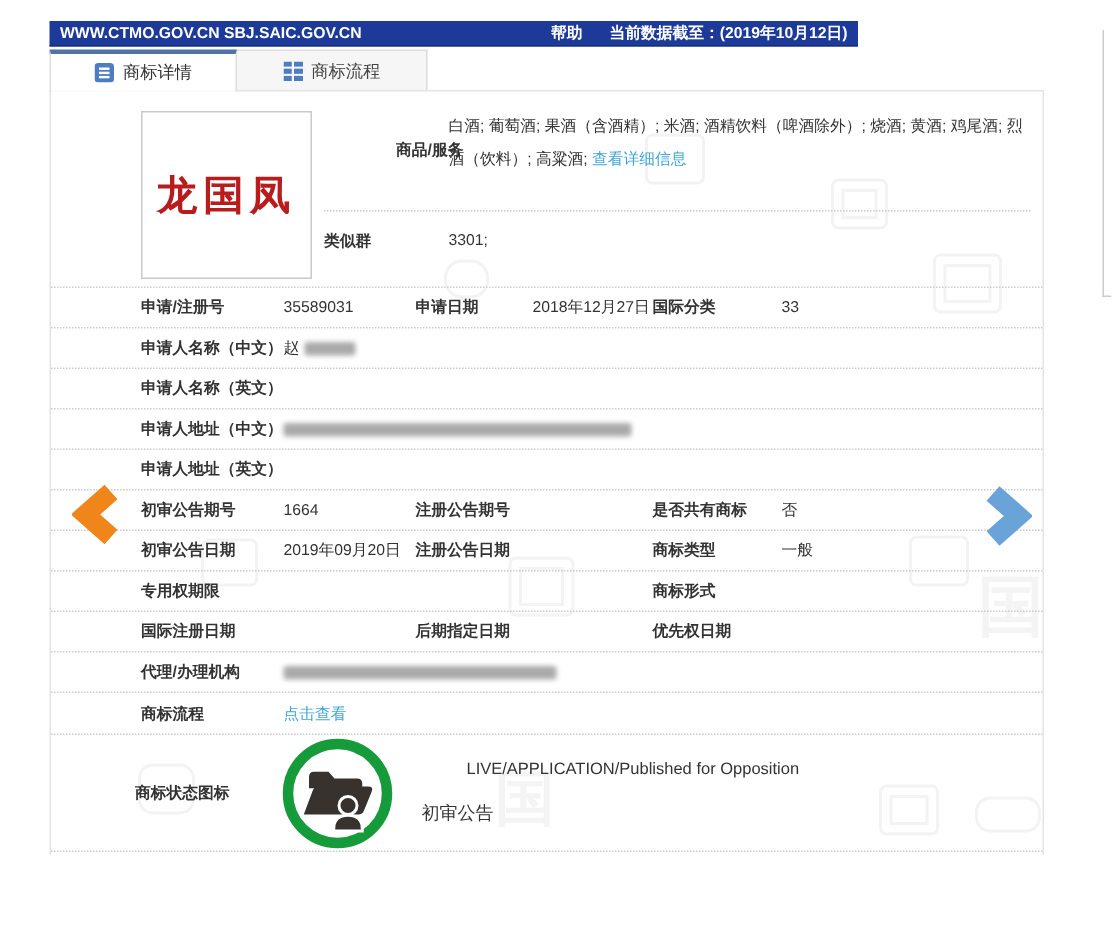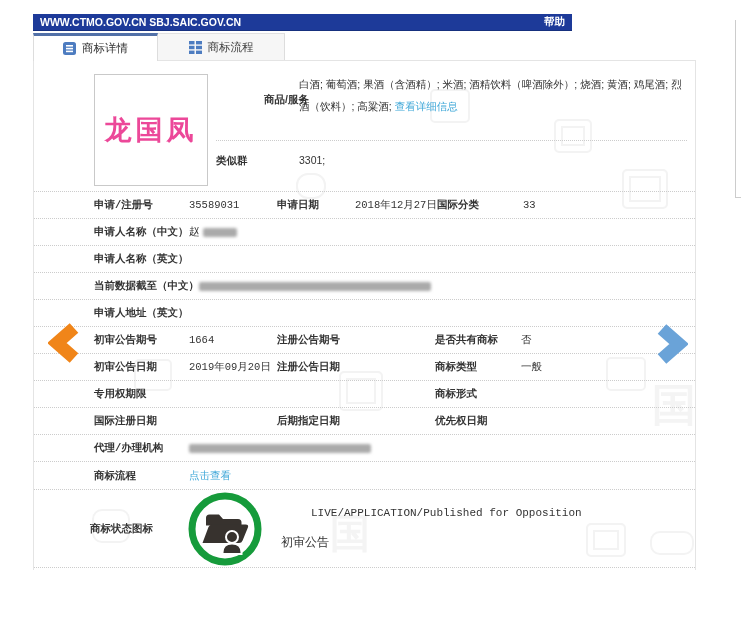--- a/index.html
+++ b/index.html
@@ -30,30 +30,30 @@
   
   .wm{position:absolute;border:2px solid #f3f3f3;border-radius:5px;pointer-events:none;}
   .wm-in{box-shadow:inset 0 0 0 5px #fff, inset 0 0 0 7px #f3f3f3;}
   .wm-char{position:absolute;color:#f4f4f4;font-weight:bold;pointer-events:none;
            font-family:"DejaVu Serif",serif;line-height:1;}
 
   
   .tmbox{position:absolute;left:60px;top:13px;width:112px;height:110px;border:1px solid #c9c9c9;
          display:flex;align-items:center;justify-content:center;background:#fff;}
   .tmname{font-family:"DejaVu Serif","Liberation Serif",serif;font-weight:bold;font-size:27px;
-          letter-spacing:4px;color:#ec4899;white-space:nowrap;}
+          letter-spacing:4px;color:#b91c1c;white-space:nowrap;}
   .goodslab{position:absolute;left:182px;top:32px;font-size:10.5px;font-weight:bold;padding-left:48px;}
   .goodstxt{position:absolute;left:265px;top:12px;width:392px;font-size:10.5px;line-height:22px;}
   .goodslink{cursor:pointer;}
   .dotline{position:absolute;border-top:1px dotted #ccc;}
   .simlab{position:absolute;left:182px;top:93px;font-size:10.5px;font-weight:bold;}
   .simval{position:absolute;left:265px;top:93px;font-size:10.5px;}
 
   
-  .rows{position:absolute;left:0;right:0;top:130px;border-top:1px dotted #ccc;font-family:Liberation Mono, monospace;}
+  .rows{position:absolute;left:0;right:0;top:130px;border-top:1px dotted #ccc;}
   .row{min-height:27px;box-sizing:border-box;border-bottom:1px dotted #ccc;display:flex;
        align-items:center;padding-left:60px;font-size:10.5px;}
   .lab{font-weight:bold;white-space:nowrap;overflow:visible;}
   .val{white-space:nowrap;}
   .w-l1{flex:0 0 95px;} .w-v1{flex:0 0 88px;} .w-l2{flex:0 0 78px;}
   .w-v2{flex:0 0 80px;} .w-l3{flex:0 0 86px;} .w-v3{flex:1;}
   .redact{display:inline-block;height:9px;background:#aaa;filter:blur(1.6px);
           border-radius:2px;vertical-align:middle;margin-left:3px;}
   .rw36{width:34px;} .rw230{width:232px;margin-left:0;} .rw180{width:182px;margin-left:0;}
   .linktxt{cursor:pointer;}
@@ -77,20 +77,21 @@
 </style>
 </head>
 <body>
 
 <div class="wrap">
 
   <div class="topbar">
     <span>WWW.CTMO.GOV.CN SBJ.SAIC.GOV.CN</span>
     <span class="right">
       <span class="help">帮助</span>
+      <span>当前数据截至：(2019年10月12日)</span>
     </span>
   </div>
 
   <div class="tabs">
     <div class="tab active">
       <svg class="ticon" viewBox="0 0 13 13">
         <rect x="0" y="0" width="13" height="13" rx="2.5" fill="#4d7cc0"></rect>
         <rect x="3" y="3" width="7" height="1.6" fill="#fff"></rect>
         <rect x="3" y="5.8" width="7" height="1.6" fill="#fff"></rect>
         <rect x="3" y="8.6" width="7" height="1.6" fill="#fff"></rect>
@@ -150,21 +151,21 @@
         <span class="lab w-l1">申请人名称（中文）</span>
         <span class="val"><span>赵</span><span class="redact rw36"></span></span>
       </div>
 
       <div class="row">
         <span class="lab w-l1">申请人名称（英文）</span>
         <span class="val w-v3"></span>
       </div>
 
       <div class="row">
-        <span class="lab w-l1">当前数据截至（中文）</span>
+        <span class="lab w-l1">申请人地址（中文）</span>
         <span class="val"><span class="redact rw230"></span></span>
       </div>
 
       <div class="row">
         <span class="lab w-l1">申请人地址（英文）</span>
         <span class="val w-v3"></span>
       </div>
 
       <div class="row">
         <span class="lab w-l1">初审公告期号</span>

